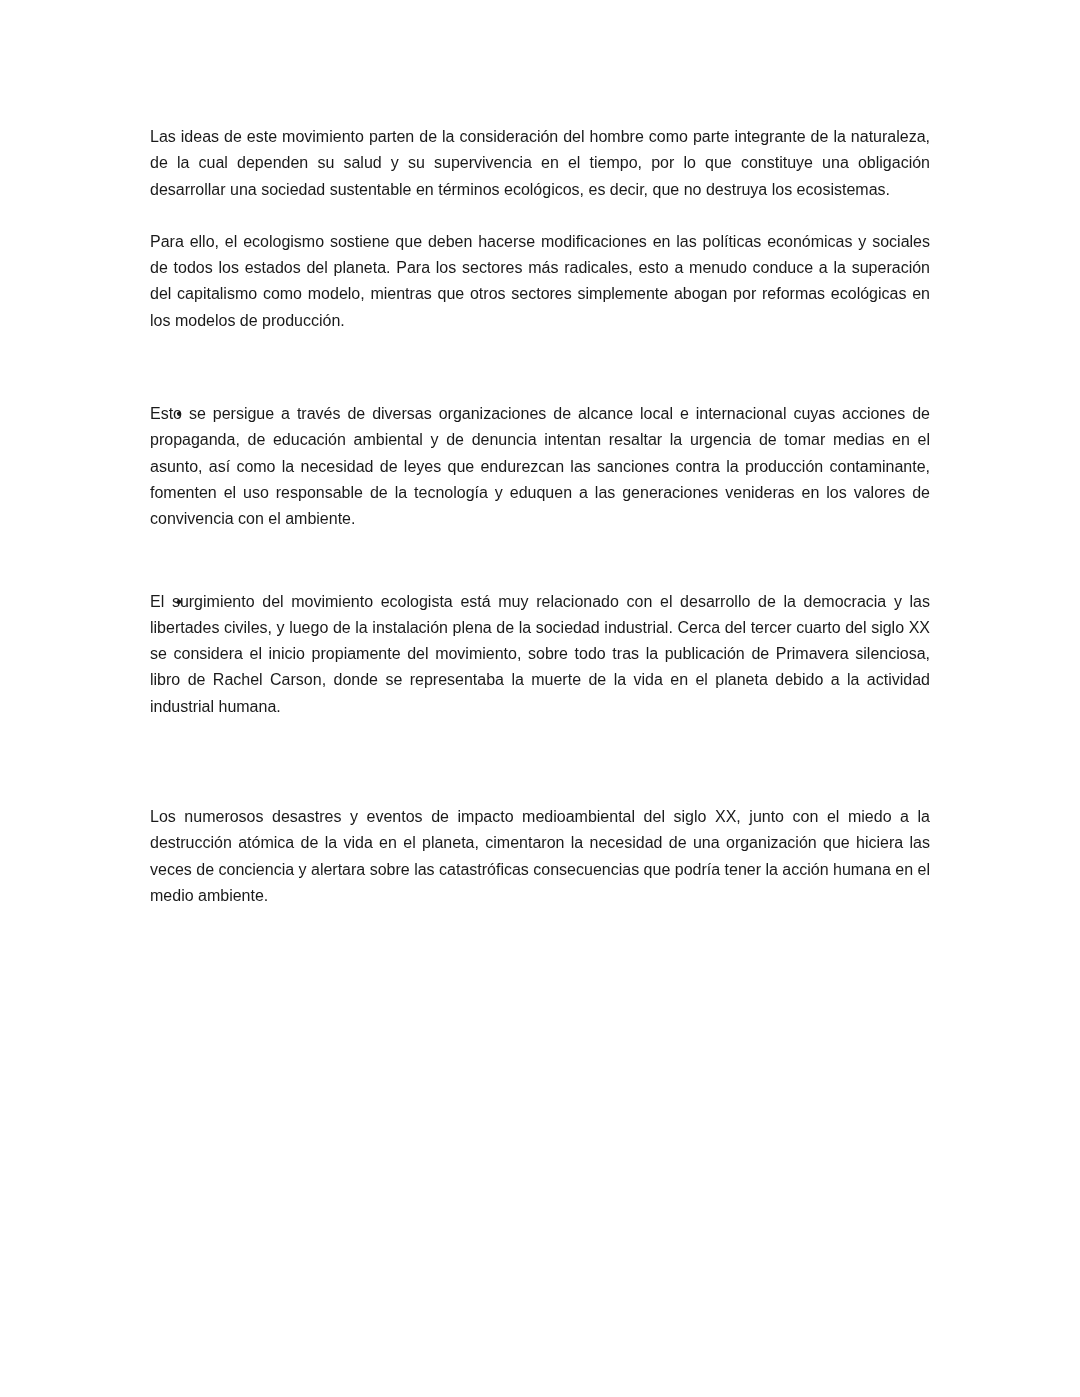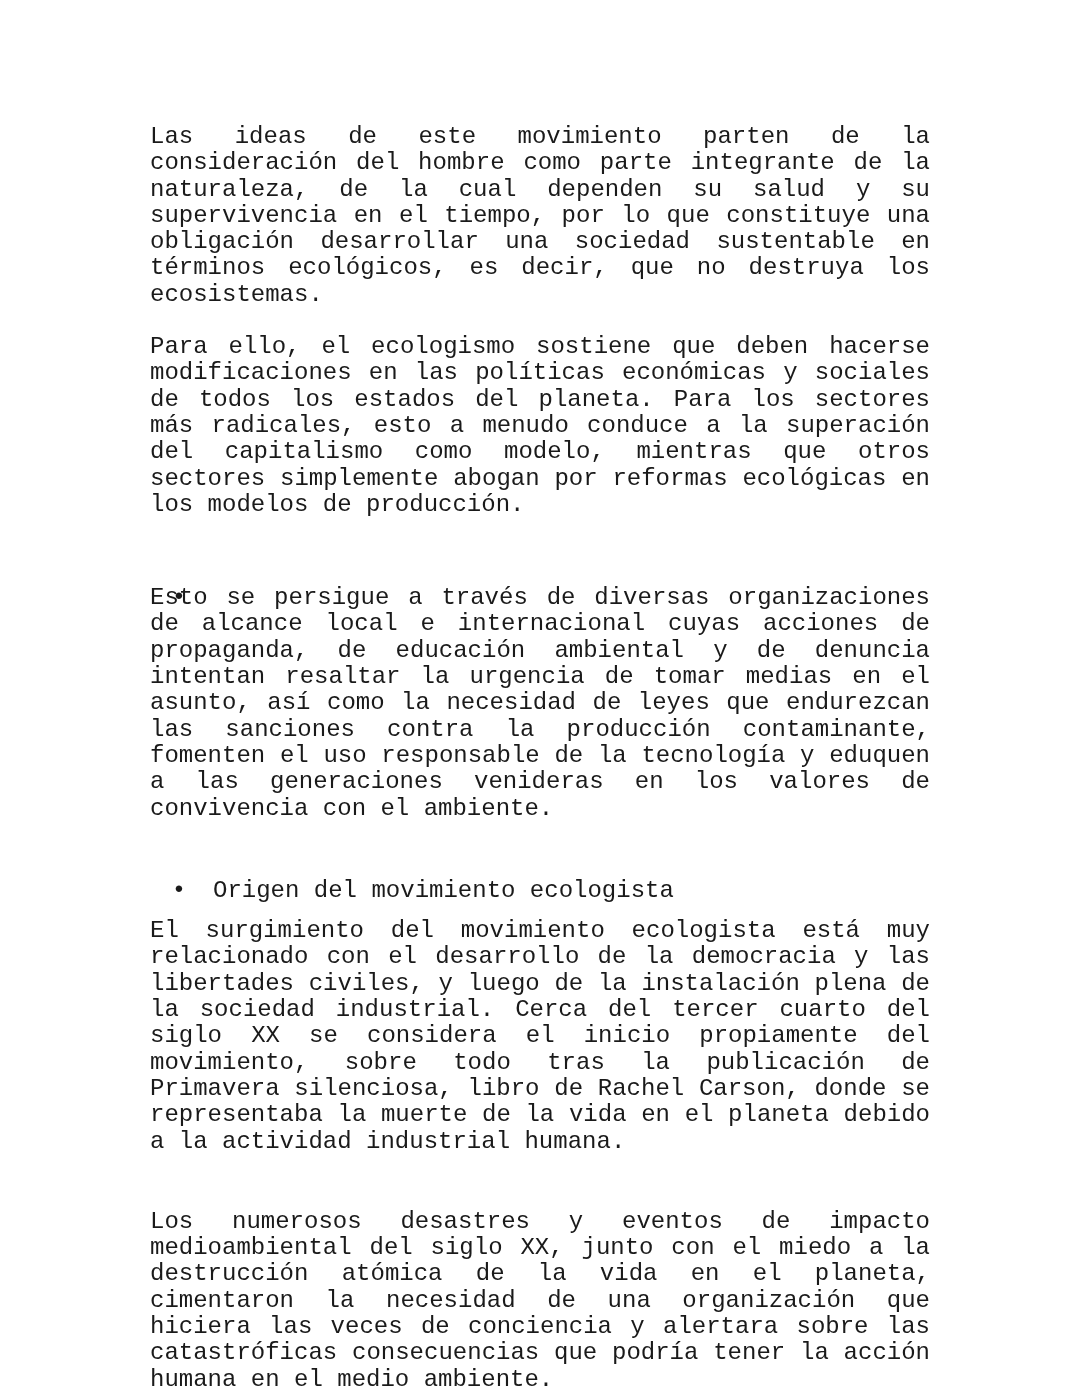--- a/index.html
+++ b/index.html
@@ -1,20 +1,20 @@
 <!DOCTYPE html>
 <html><head>
 <meta charset="utf-8">
 <style>
   html, body { margin: 0; padding: 0; background: #ffffff; }
   body { width: 1080px; height: 1397px; position: relative; overflow: hidden; }
   .page {
     position: absolute; left: 150px; top: 124px; width: 780px;
-    font-family: Liberation Mono, monospace;
-    font-size: 24px; line-height: 26.3px; color: #1a1a1a;
+    font-family: Liberation Sans, sans-serif;
+    font-size: 16px; line-height: 26.3px; color: #1a1a1a;
   }
   p { margin: 0; text-align: justify; }
   .bullet {
     position: relative; margin: 0; padding-left: 63px; text-align: left;
   }
   .bullet .dot {
     position: absolute; left: 19px; top: 0; width: 20px; text-align: center;
   }
 </style>
 </head>
@@ -24,17 +24,16 @@
   <p>Las ideas de este movimiento parten de la consideración del hombre como parte integrante de la naturaleza, de la cual dependen su salud y su supervivencia en el tiempo, por lo que constituye una obligación desarrollar una sociedad sustentable en términos ecológicos, es decir, que no destruya los ecosistemas.</p>
   <p style="margin-top:26px">Para ello, el ecologismo sostiene que deben hacerse modificaciones en las políticas económicas y sociales de todos los estados del planeta. Para los sectores más radicales, esto a menudo conduce a la superación del capitalismo como modelo, mientras que otros sectores simplemente abogan por reformas ecológicas en los modelos de producción.</p>
 
   <div class="bullet" style="margin-top:67px">
     <span class="dot">•</span>
   </div>
   <p style="margin-top:54px">Esto se persigue a través de diversas organizaciones de alcance local e internacional cuyas acciones de propaganda, de educación ambiental y de denuncia intentan resaltar la urgencia de tomar medias en el asunto, así como la necesidad de leyes que endurezcan las sanciones contra la producción contaminante, fomenten el uso responsable de la tecnología y eduquen a las generaciones venideras en los valores de convivencia con el ambiente.</p>
 
   <div class="bullet" style="margin-top:56px">
     <span class="dot">•</span>
-    <span>Origen del movimiento ecologista</span>
   </div>
   <p style="margin-top:14px">El surgimiento del movimiento ecologista está muy relacionado con el desarrollo de la democracia y las libertades civiles, y luego de la instalación plena de la sociedad industrial. Cerca del tercer cuarto del siglo XX se considera el inicio propiamente del movimiento, sobre todo tras la publicación de Primavera silenciosa, libro de Rachel Carson, donde se representaba la muerte de la vida en el planeta debido a la actividad industrial humana.</p>
-  <p style="margin-top:54px">Los numerosos desastres y eventos de impacto medioambiental del siglo XX, junto con el miedo a la destrucción atómica de la vida en el planeta, cimentaron la necesidad de una organización que hiciera las veces de conciencia y alertara sobre las catastróficas consecuencias que podría tener la acción humana en el medio ambiente.</p>
+  <p style="margin-top:84px">Los numerosos desastres y eventos de impacto medioambiental del siglo XX, junto con el miedo a la destrucción atómica de la vida en el planeta, cimentaron la necesidad de una organización que hiciera las veces de conciencia y alertara sobre las catastróficas consecuencias que podría tener la acción humana en el medio ambiente.</p>
 </div>
 
 </body></html>

